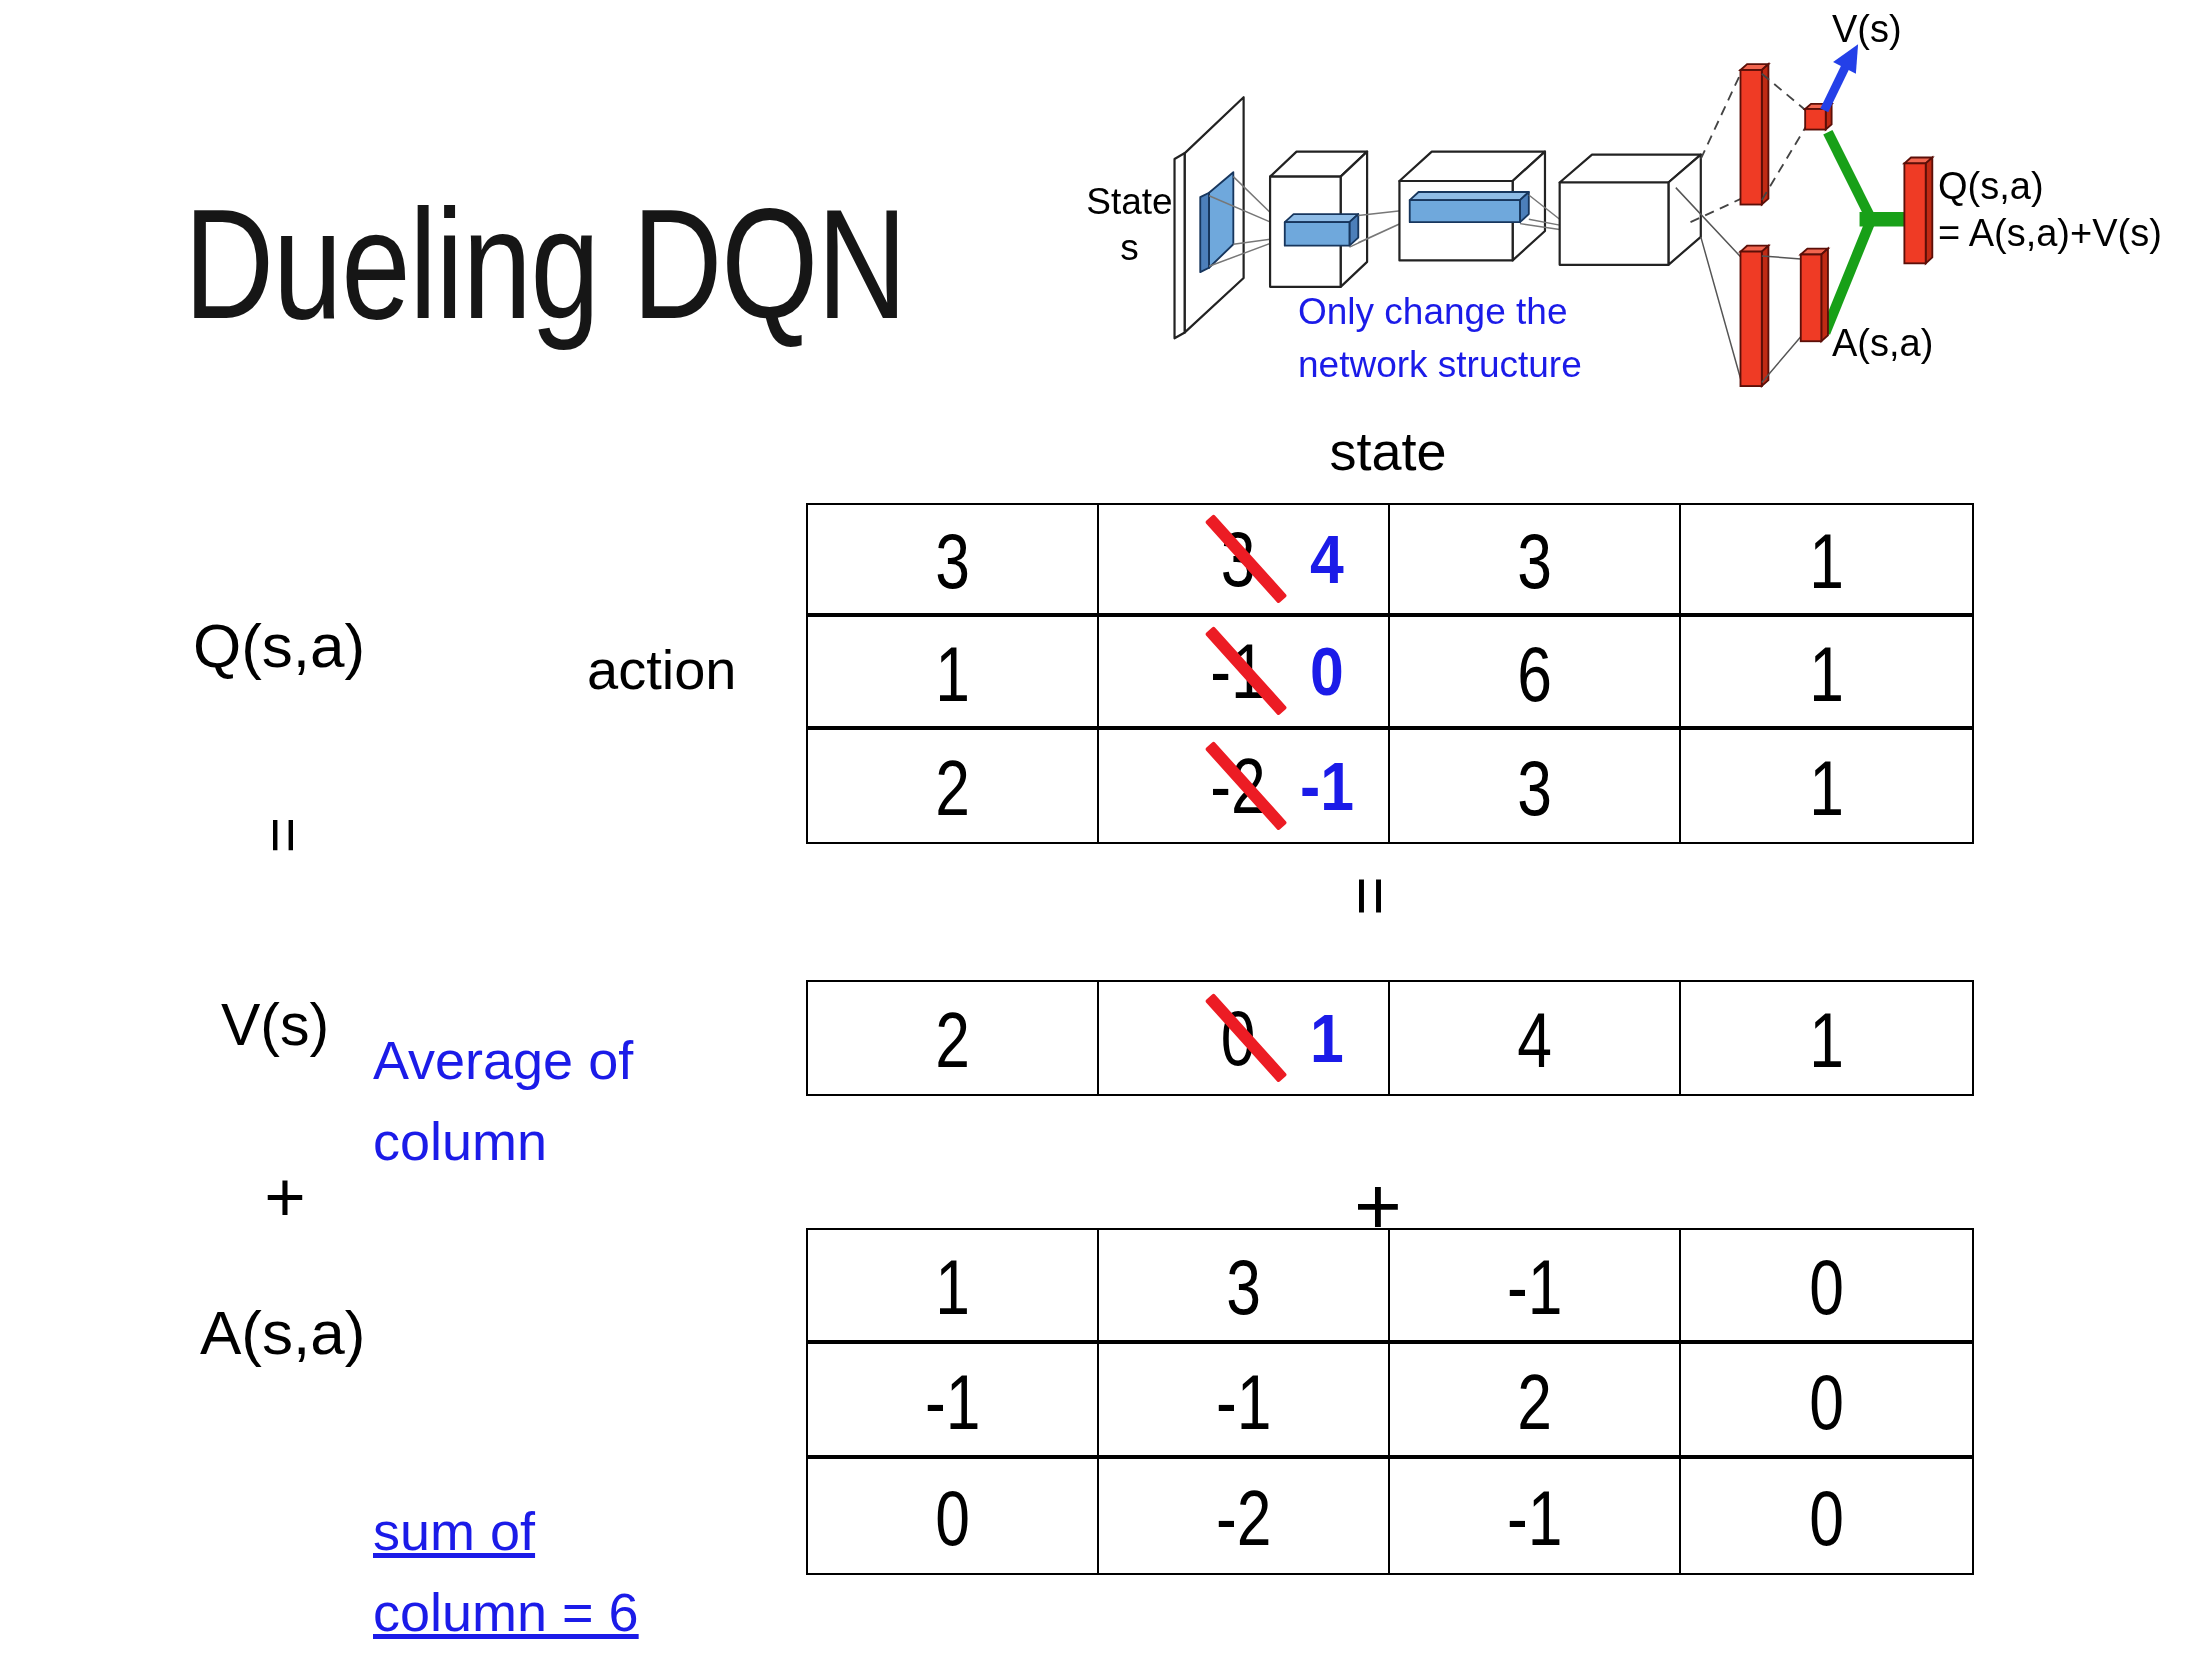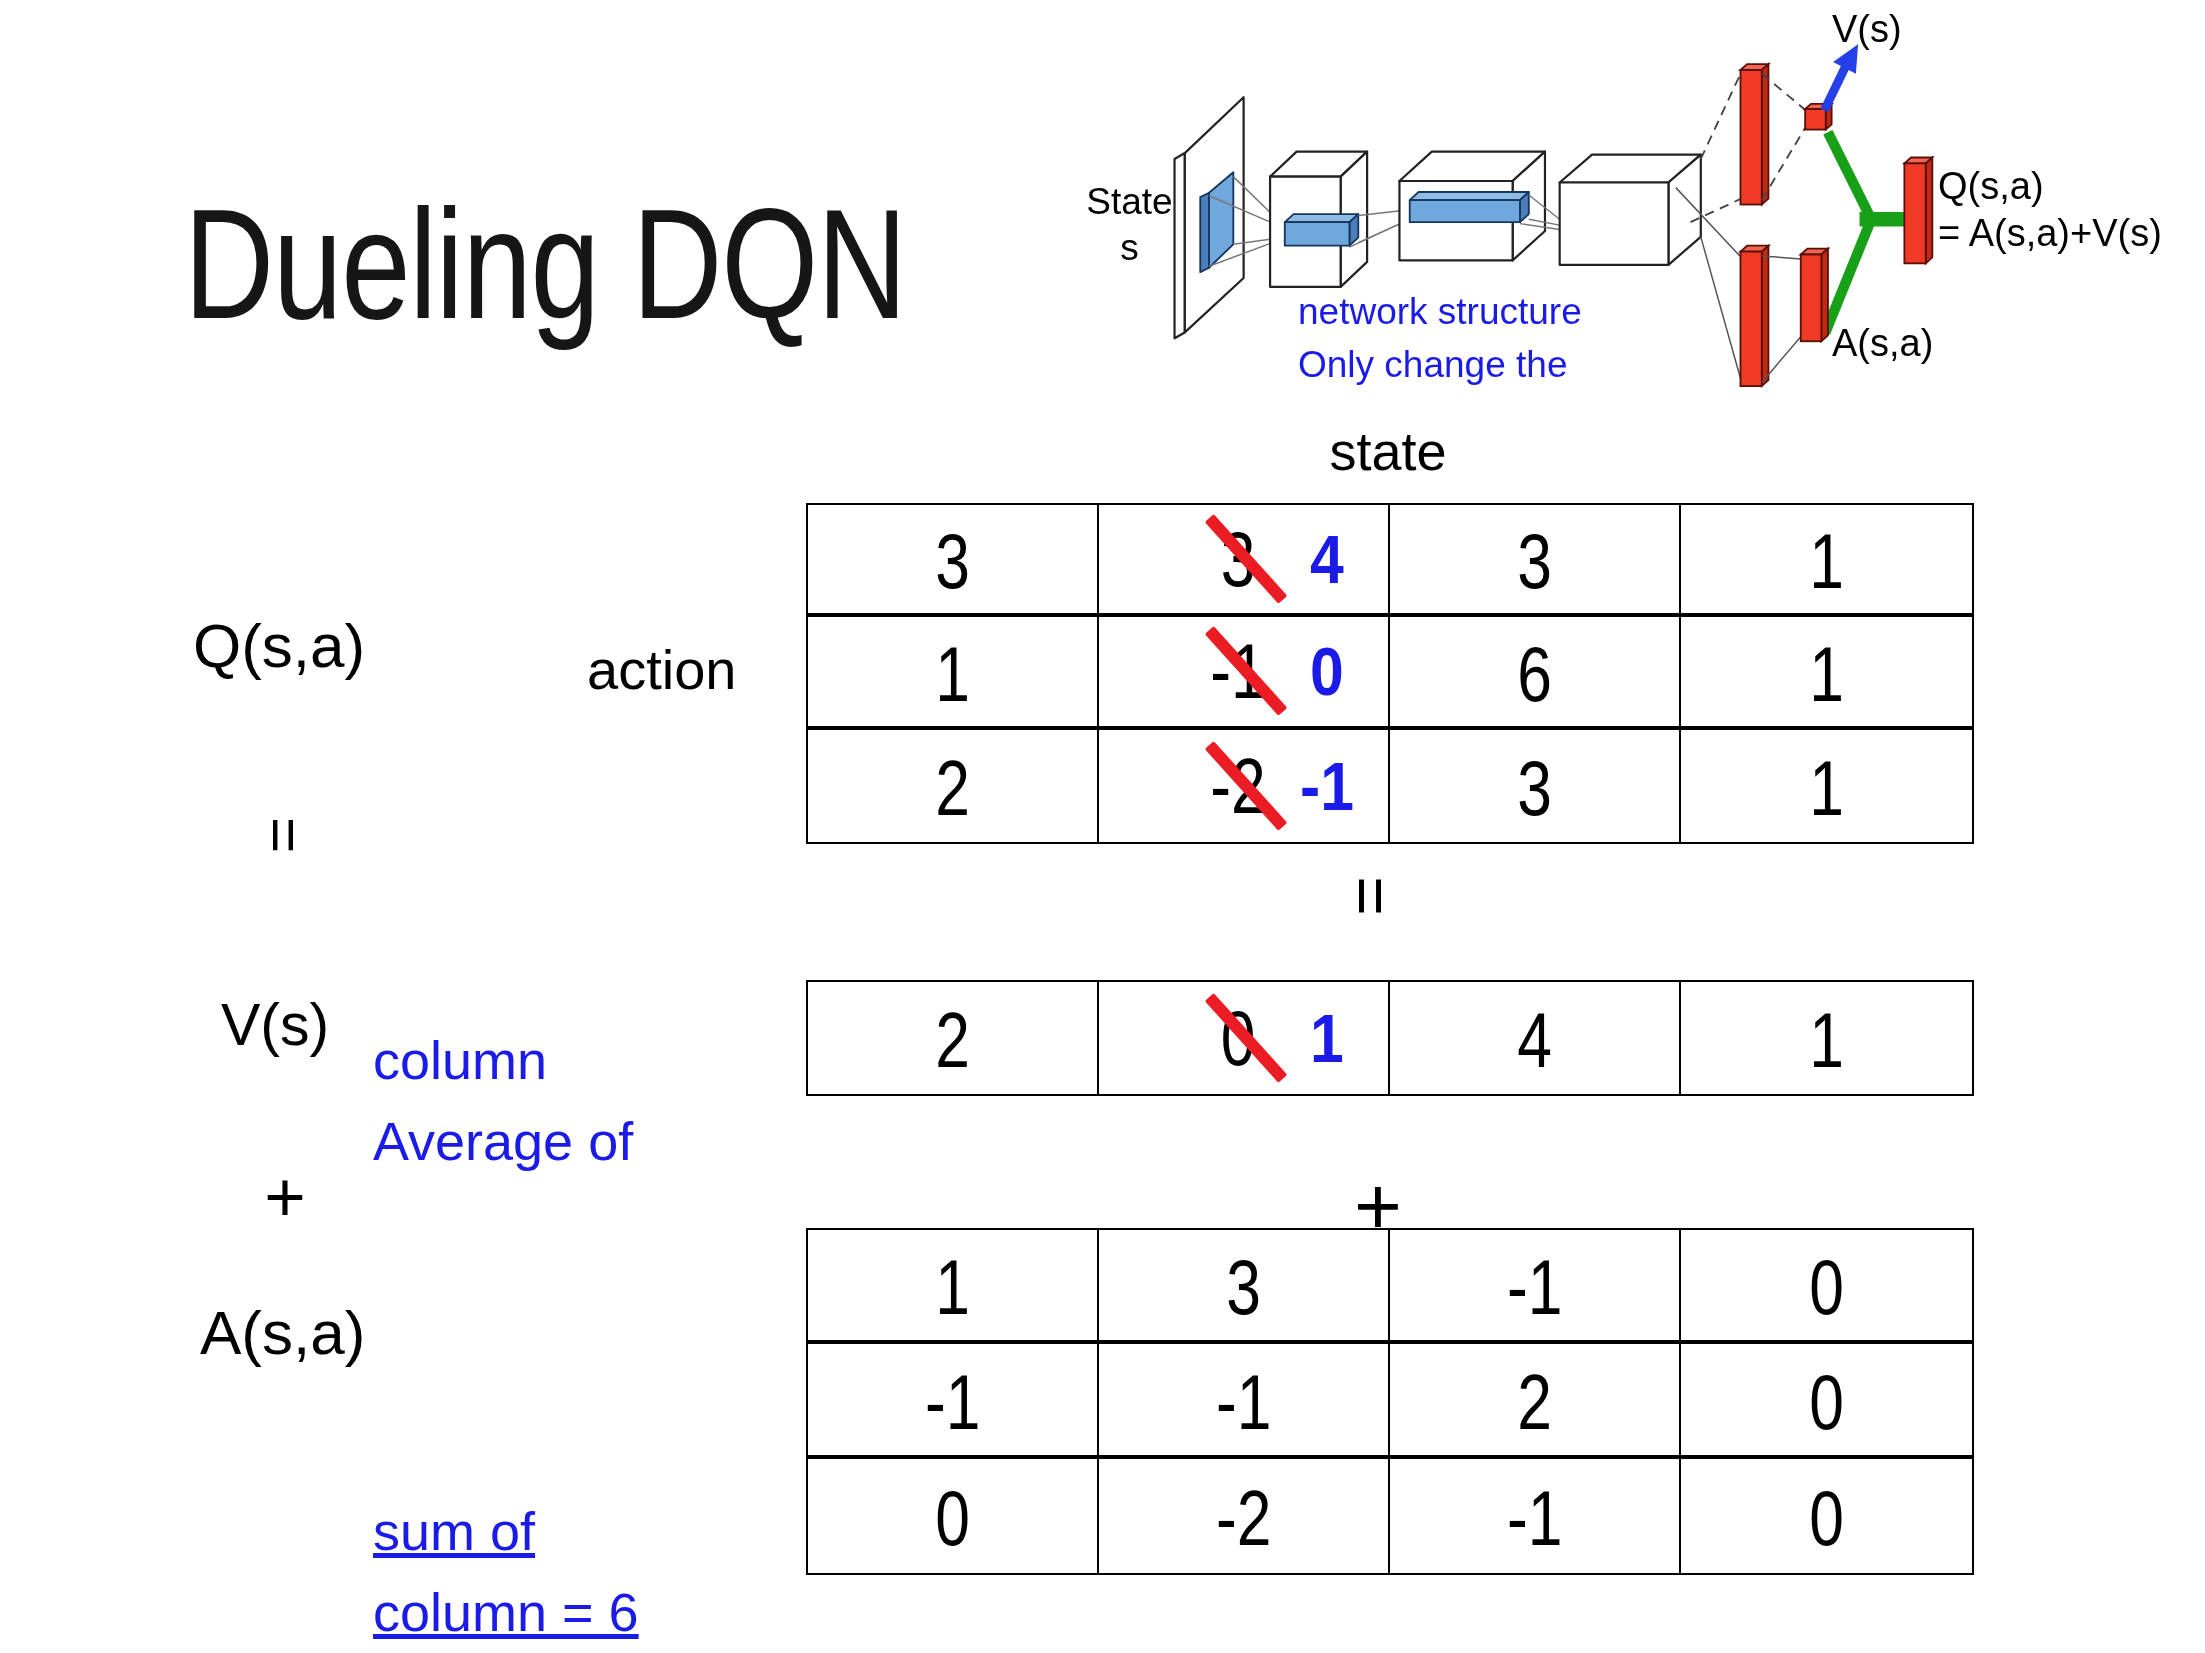--- a/index.html
+++ b/index.html
@@ -175,35 +175,35 @@
   <div>State</div>
   <div>s</div>
 </div>
 <div class="abs diag-label" id="vs-out">V(s)</div>
 <div class="abs diag-label" id="q-out">
   <div>Q(s,a)</div>
   <div>= A(s,a)+V(s)</div>
 </div>
 <div class="abs diag-label" id="a-out">A(s,a)</div>
 <div class="abs" id="net-note">
+  <div>Only change the</div>
   <div>network structure</div>
-  <div>Only change the</div>
 </div>
 
 <div class="abs" id="state-axis">state</div>
 <div class="abs eq-label" id="action-label">action</div>
 
 <div class="abs eq-label" id="q-label">Q(s,a)</div>
 <div class="abs rot-eq" id="eq-left">=</div>
 <div class="abs eq-label" id="v-label">V(s)</div>
 <div class="abs plus" id="plus-left">+</div>
 <div class="abs eq-label" id="a-label">A(s,a)</div>
 <div class="abs blue-note" id="avg-note">
+  <div>Average of</div>
   <div>column</div>
-  <div>Average of</div>
 </div>
 <div class="abs blue-note" id="sum-note">
   <div>sum of</div>
   <div>column = 6</div>
 </div>
 
 <div class="abs rot-eq" id="eq-center">=</div>
 <div class="abs plus" id="plus-center">+</div>
 
 <div class="tbl" id="q-table">

